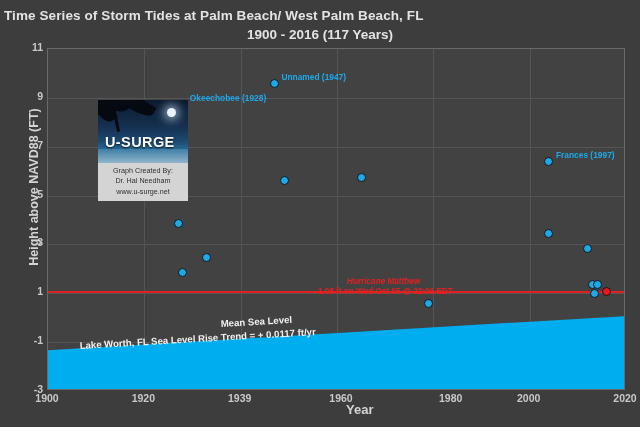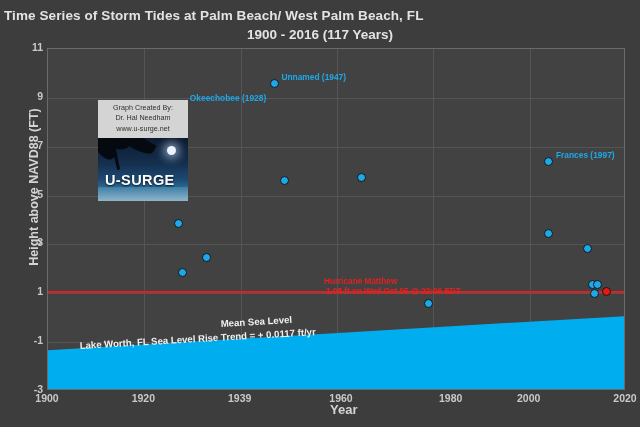--- a/index.html
+++ b/index.html
@@ -47,21 +47,21 @@
     width: 220px;
     text-align: center;
     font-size: 12.5px;
     font-weight: bold;
     color: #d4d4d4;
     transform: rotate(-90deg);
     transform-origin: center center;
   }
   #x-axis-title {
     position: absolute;
-    left: 330px;
+    left: 346px;
     top: 402px;
     font-size: 13px;
     font-weight: bold;
     color: #d4d4d4;
   }
 
   
   #plot-area {
     position: absolute;
     left: 47px;
@@ -269,22 +269,22 @@
   <svg id="sea-level-wedge" viewBox="0 0 578 342" preserveAspectRatio="none">
     <polygon id="wedge-poly" points="0.0,302.9 578.0,268.7 578.0,342.0 0.0,342.0" fill="#00aeef"></polygon>
   </svg>
 
   <div id="sea-annot-layer">
       <div class="sea-annot" style="left: 173.4px; top: 268.654px; transform: rotate(-3.39deg);">Mean Sea Level</div>
       <div class="sea-annot" style="left: 31.79px; top: 291.033px; transform: rotate(-3.39deg);">Lake Worth, FL Sea Level Rise Trend = + 0.0117 ft/yr</div>
     </div>
 
   <div id="matthew-line" style="top: 242.331px; background: rgb(224, 32, 32);"></div>
-  <div class="matthew-label" id="matthew-title-label" style="left: 276px; top: 228.331px;">Hurricane Matthew</div>
-  <div class="matthew-label" id="matthew-detail-label" style="left: 278px; top: 237.831px;">1.08 ft on Wed Oct 05 @ 22:06 EDT</div>
+  <div class="matthew-label" id="matthew-title-label" style="left: 299px; top: 228.331px; font-style: italic;">Hurricane Matthew</div>
+  <div class="matthew-label" id="matthew-detail-label" style="left: 270px; top: 237.831px;">1.08 ft on Wed Oct 05 @ 22:06 EDT</div>
 
   <div id="points-layer">
       <div class="pt" style="left: 125.233px; top: 139.243px; background: rgb(31, 168, 232);"></div>
       <div class="pt" style="left: 134.867px; top: 68.4px; background: rgb(31, 168, 232);"></div>
       <div class="pt-label" style="left: 141.867px; top: 44px; color: rgb(31, 168, 232);">Okeechobee (1928)</div>
       <div class="pt" style="left: 130.05px; top: 174.664px; background: rgb(31, 168, 232);"></div>
       <div class="pt" style="left: 134.867px; top: 223.521px; background: rgb(31, 168, 232);"></div>
       <div class="pt" style="left: 158.95px; top: 208.864px; background: rgb(31, 168, 232);"></div>
       <div class="pt" style="left: 226.383px; top: 34.2px; background: rgb(31, 168, 232);"></div>
       <div class="pt-label" style="left: 233.383px; top: 23.2px; color: rgb(31, 168, 232);">Unnamed (1947)</div>
@@ -295,31 +295,31 @@
       <div class="pt-label" style="left: 507.933px; top: 101.371px; color: rgb(31, 168, 232);">Frances (1997)</div>
       <div class="pt" style="left: 500.933px; top: 184.436px; background: rgb(31, 168, 232);"></div>
       <div class="pt" style="left: 539.467px; top: 199.093px; background: rgb(31, 168, 232);"></div>
       <div class="pt" style="left: 544.283px; top: 235.736px; background: rgb(31, 168, 232);"></div>
       <div class="pt" style="left: 549.1px; top: 235.736px; background: rgb(31, 168, 232);"></div>
       <div class="pt" style="left: 546.692px; top: 244.286px; background: rgb(31, 168, 232);"></div>
       <div class="pt highlight" style="left: 558.733px; top: 242.331px; background: rgb(230, 25, 25);"></div>
     </div>
 
   <div id="logo-box">
-    <div id="logo-credit">
-      <div>Graph Created By:</div>
-      <div>Dr. Hal Needham</div>
-      <div>www.u-surge.net</div>
-    </div>
     <div id="logo-image">
       <div id="logo-moon"></div>
       <div id="logo-trunk"></div>
       <div class="frond" style="left:-4px;top:-6px;width:36px;height:16px;transform:rotate(18deg);"></div>
       <div class="frond" style="left:8px;top:-10px;width:40px;height:18px;transform:rotate(-6deg);"></div>
       <div class="frond" style="left:14px;top:-4px;width:44px;height:14px;transform:rotate(30deg);"></div>
       <div class="frond" style="left:-10px;top:2px;width:30px;height:14px;transform:rotate(52deg);"></div>
       <div class="frond" style="left:16px;top:-14px;width:26px;height:16px;transform:rotate(-46deg);"></div>
       <div id="logo-water"></div>
       <div id="logo-text">U-SURGE</div>
     </div>
+    <div id="logo-credit">
+      <div>Graph Created By:</div>
+      <div>Dr. Hal Needham</div>
+      <div>www.u-surge.net</div>
+    </div>
   </div>
 
 </div>
 
 </body></html>

